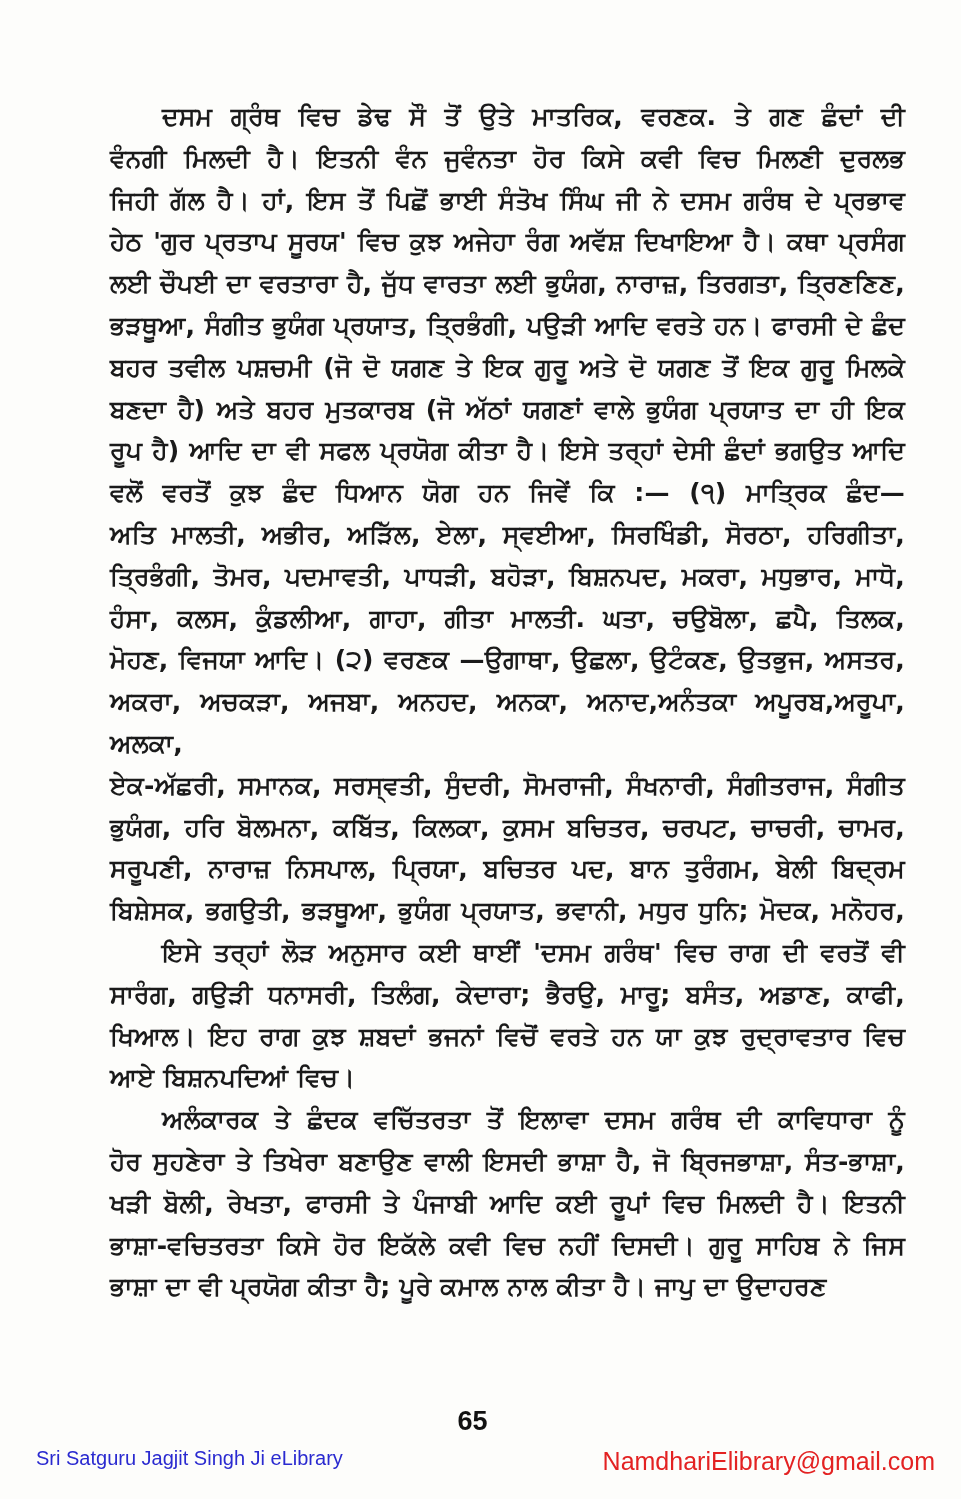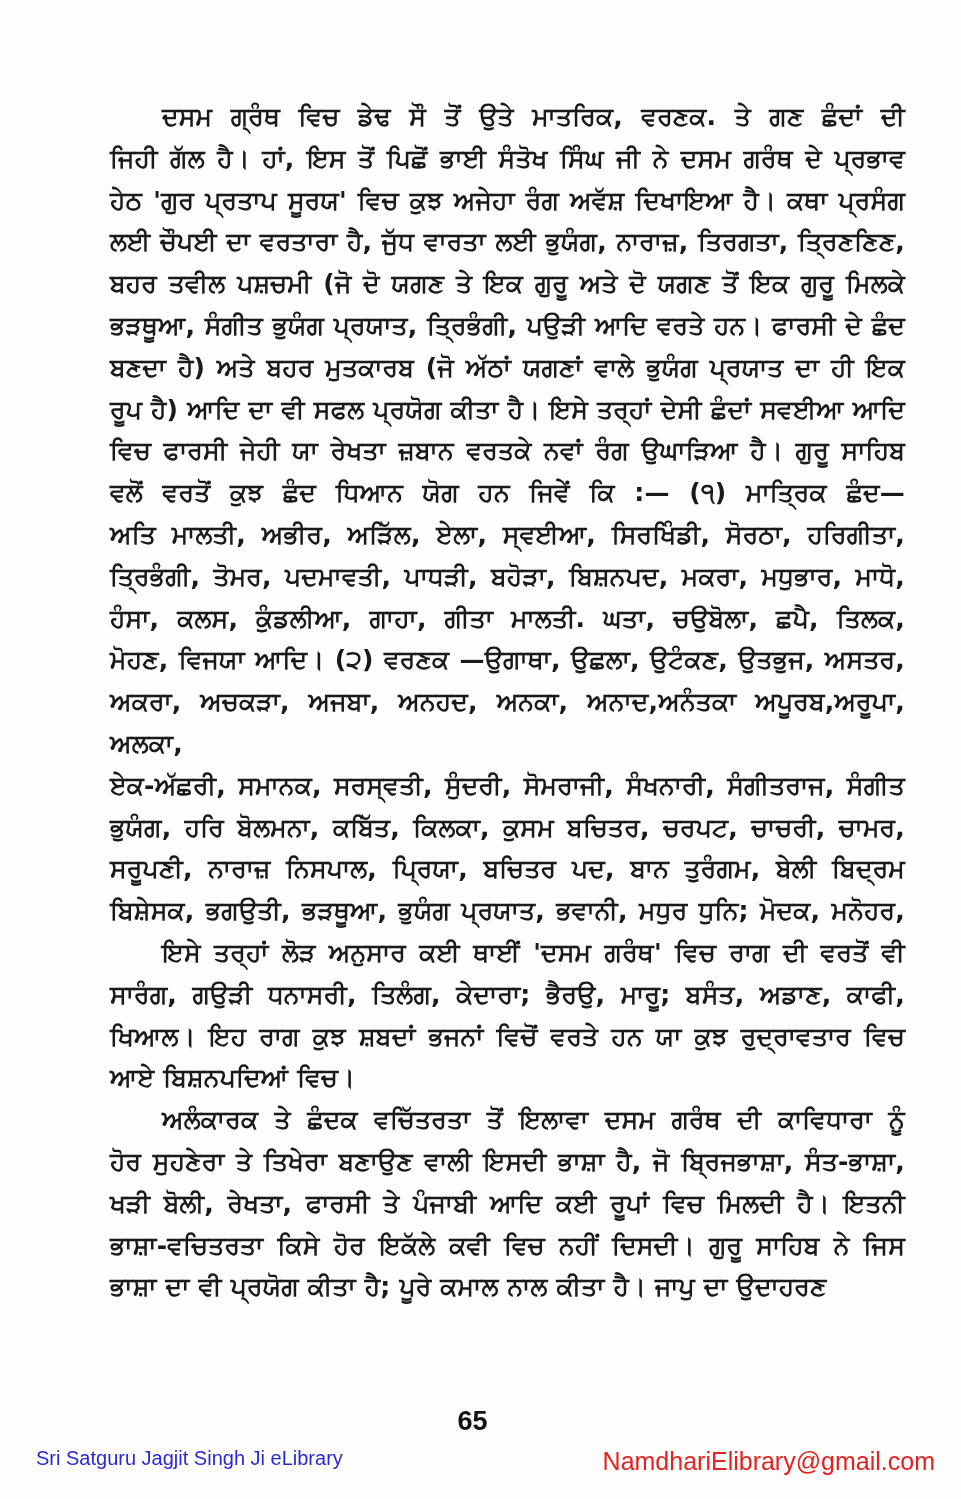--- a/index.html
+++ b/index.html
@@ -67,28 +67,28 @@
     margin-left: 16px;
   }
 </style>
 </head>
 <body>
 
 <div class="page" style="background: rgb(253, 253, 251);">
 
   <div class="text-block" style="color: rgb(26, 26, 26);">
       <div class="line para-start">ਦਸਮ ਗ੍ਰੰਥ ਵਿਚ ਡੇਢ ਸੌ ਤੋਂ ਉਤੇ ਮਾਤਰਿਕ, ਵਰਣਕ. ਤੇ ਗਣ ਛੰਦਾਂ ਦੀ</div>
+      <div class="line">ਵੰਨਗੀ ਮਿਲਦੀ ਹੈ। ਇਤਨੀ ਵੰਨ ਜੁਵੰਨਤਾ ਹੋਰ ਕਿਸੇ ਕਵੀ ਵਿਚ ਮਿਲਣੀ ਦੁਰਲਭ</div>
       <div class="line">ਜਿਹੀ ਗੱਲ ਹੈ। ਹਾਂ, ਇਸ ਤੋਂ ਪਿਛੋਂ ਭਾਈ ਸੰਤੋਖ ਸਿੰਘ ਜੀ ਨੇ ਦਸਮ ਗਰੰਥ ਦੇ ਪ੍ਰਭਾਵ</div>
       <div class="line">ਹੇਠ 'ਗੁਰ ਪ੍ਰਤਾਪ ਸੂਰਯ' ਵਿਚ ਕੁਝ ਅਜੇਹਾ ਰੰਗ ਅਵੱਸ਼ ਦਿਖਾਇਆ ਹੈ। ਕਥਾ ਪ੍ਰਸੰਗ</div>
       <div class="line">ਲਈ ਚੌਪਈ ਦਾ ਵਰਤਾਰਾ ਹੈ, ਜੁੱਧ ਵਾਰਤਾ ਲਈ ਭੁਯੰਗ, ਨਾਰਾਜ਼, ਤਿਰਗਤਾ, ਤ੍ਰਿਣਣਿਣ,</div>
+      <div class="line">ਭੜਥੂਆ, ਸੰਗੀਤ ਭੁਯੰਗ ਪ੍ਰਯਾਤ, ਤ੍ਰਿਭੰਗੀ, ਪਉੜੀ ਆਦਿ ਵਰਤੇ ਹਨ। ਫਾਰਸੀ ਦੇ ਛੰਦ</div>
       <div class="line">ਬਹਰ ਤਵੀਲ ਪਸ਼ਚਮੀ (ਜੋ ਦੋ ਯਗਣ ਤੇ ਇਕ ਗੁਰੂ ਅਤੇ ਦੋ ਯਗਣ ਤੋਂ ਇਕ ਗੁਰੂ ਮਿਲਕੇ</div>
-      <div class="line">ਭੜਥੂਆ, ਸੰਗੀਤ ਭੁਯੰਗ ਪ੍ਰਯਾਤ, ਤ੍ਰਿਭੰਗੀ, ਪਉੜੀ ਆਦਿ ਵਰਤੇ ਹਨ। ਫਾਰਸੀ ਦੇ ਛੰਦ</div>
       <div class="line">ਬਣਦਾ ਹੈ) ਅਤੇ ਬਹਰ ਮੁਤਕਾਰਬ (ਜੋ ਅੱਠਾਂ ਯਗਣਾਂ ਵਾਲੇ ਭੁਯੰਗ ਪ੍ਰਯਾਤ ਦਾ ਹੀ ਇਕ</div>
-      <div class="line">ਰੂਪ ਹੈ) ਆਦਿ ਦਾ ਵੀ ਸਫਲ ਪ੍ਰਯੋਗ ਕੀਤਾ ਹੈ। ਇਸੇ ਤਰ੍ਹਾਂ ਦੇਸੀ ਛੰਦਾਂ ਸਵਈਆ ਆਦਿ</div>
-      <div class="line">ਵਿਚ ਫਾਰਸੀ ਜੇਹੀ ਯਾ ਰੇਖਤਾ ਜ਼ਬਾਨ ਵਰਤਕੇ ਨਵਾਂ ਰੰਗ ਉਘਾੜਿਆ ਹੈ। ਗੁਰੂ ਸਾਹਿਬ</div>
+      <div class="line">ਰੂਪ ਹੈ) ਆਦਿ ਦਾ ਵੀ ਸਫਲ ਪ੍ਰਯੋਗ ਕੀਤਾ ਹੈ। ਇਸੇ ਤਰ੍ਹਾਂ ਦੇਸੀ ਛੰਦਾਂ ਭਗਉਤ ਆਦਿ</div>
       <div class="line">ਵਲੋਂ ਵਰਤੋਂ ਕੁਝ ਛੰਦ ਧਿਆਨ ਯੋਗ ਹਨ ਜਿਵੇਂ ਕਿ :— (੧) ਮਾਤ੍ਰਿਕ ਛੰਦ—</div>
       <div class="line">ਅਤਿ ਮਾਲਤੀ, ਅਭੀਰ, ਅੜਿੱਲ, ਏਲਾ, ਸ੍ਵਈਆ, ਸਿਰਖਿੰਡੀ, ਸੋਰਠਾ, ਹਰਿਗੀਤਾ,</div>
       <div class="line">ਤ੍ਰਿਭੰਗੀ, ਤੋਮਰ, ਪਦਮਾਵਤੀ, ਪਾਧੜੀ, ਬਹੋੜਾ, ਬਿਸ਼ਨਪਦ, ਮਕਰਾ, ਮਧੁਭਾਰ, ਮਾਧੋ,</div>
       <div class="line">ਹੰਸਾ, ਕਲਸ, ਕੁੰਡਲੀਆ, ਗਾਹਾ, ਗੀਤਾ ਮਾਲਤੀ. ਘਤਾ, ਚਉਬੋਲਾ, ਛਪੈ, ਤਿਲਕ,</div>
       <div class="line">ਮੋਹਣ, ਵਿਜਯਾ ਆਦਿ। (੨) ਵਰਣਕ —ਉਗਾਥਾ, ਉਛਲਾ, ਉਟੰਕਣ, ਉਤਭੁਜ, ਅਸਤਰ,</div>
       <div class="line">ਅਕਰਾ, ਅਚਕੜਾ, ਅਜਬਾ, ਅਨਹਦ, ਅਨਕਾ, ਅਨਾਦ,ਅਨੰਤਕਾ ਅਪੂਰਬ,ਅਰੂਪਾ, ਅਲਕਾ,</div>
       <div class="line">ਏਕ-ਅੱਛਰੀ, ਸਮਾਨਕ, ਸਰਸ੍ਵਤੀ, ਸੁੰਦਰੀ, ਸੋਮਰਾਜੀ, ਸੰਖਨਾਰੀ, ਸੰਗੀਤਰਾਜ, ਸੰਗੀਤ</div>
       <div class="line">ਭੁਯੰਗ, ਹਰਿ ਬੋਲਮਨਾ, ਕਬਿੱਤ, ਕਿਲਕਾ, ਕੁਸਮ ਬਚਿਤਰ, ਚਰਪਟ, ਚਾਚਰੀ, ਚਾਮਰ,</div>
       <div class="line">ਸਰੂਪਣੀ, ਨਾਰਾਜ਼ ਨਿਸਪਾਲ, ਪ੍ਰਿਯਾ, ਬਚਿਤਰ ਪਦ, ਬਾਨ ਤੁਰੰਗਮ, ਬੇਲੀ ਬਿਦ੍ਰਮ</div>
       <div class="line">ਬਿਸ਼ੇਸਕ, ਭਗਉਤੀ, ਭੜਥੂਆ, ਭੁਯੰਗ ਪ੍ਰਯਾਤ, ਭਵਾਨੀ, ਮਧੁਰ ਧੁਨਿ; ਮੋਦਕ, ਮਨੋਹਰ,</div>

